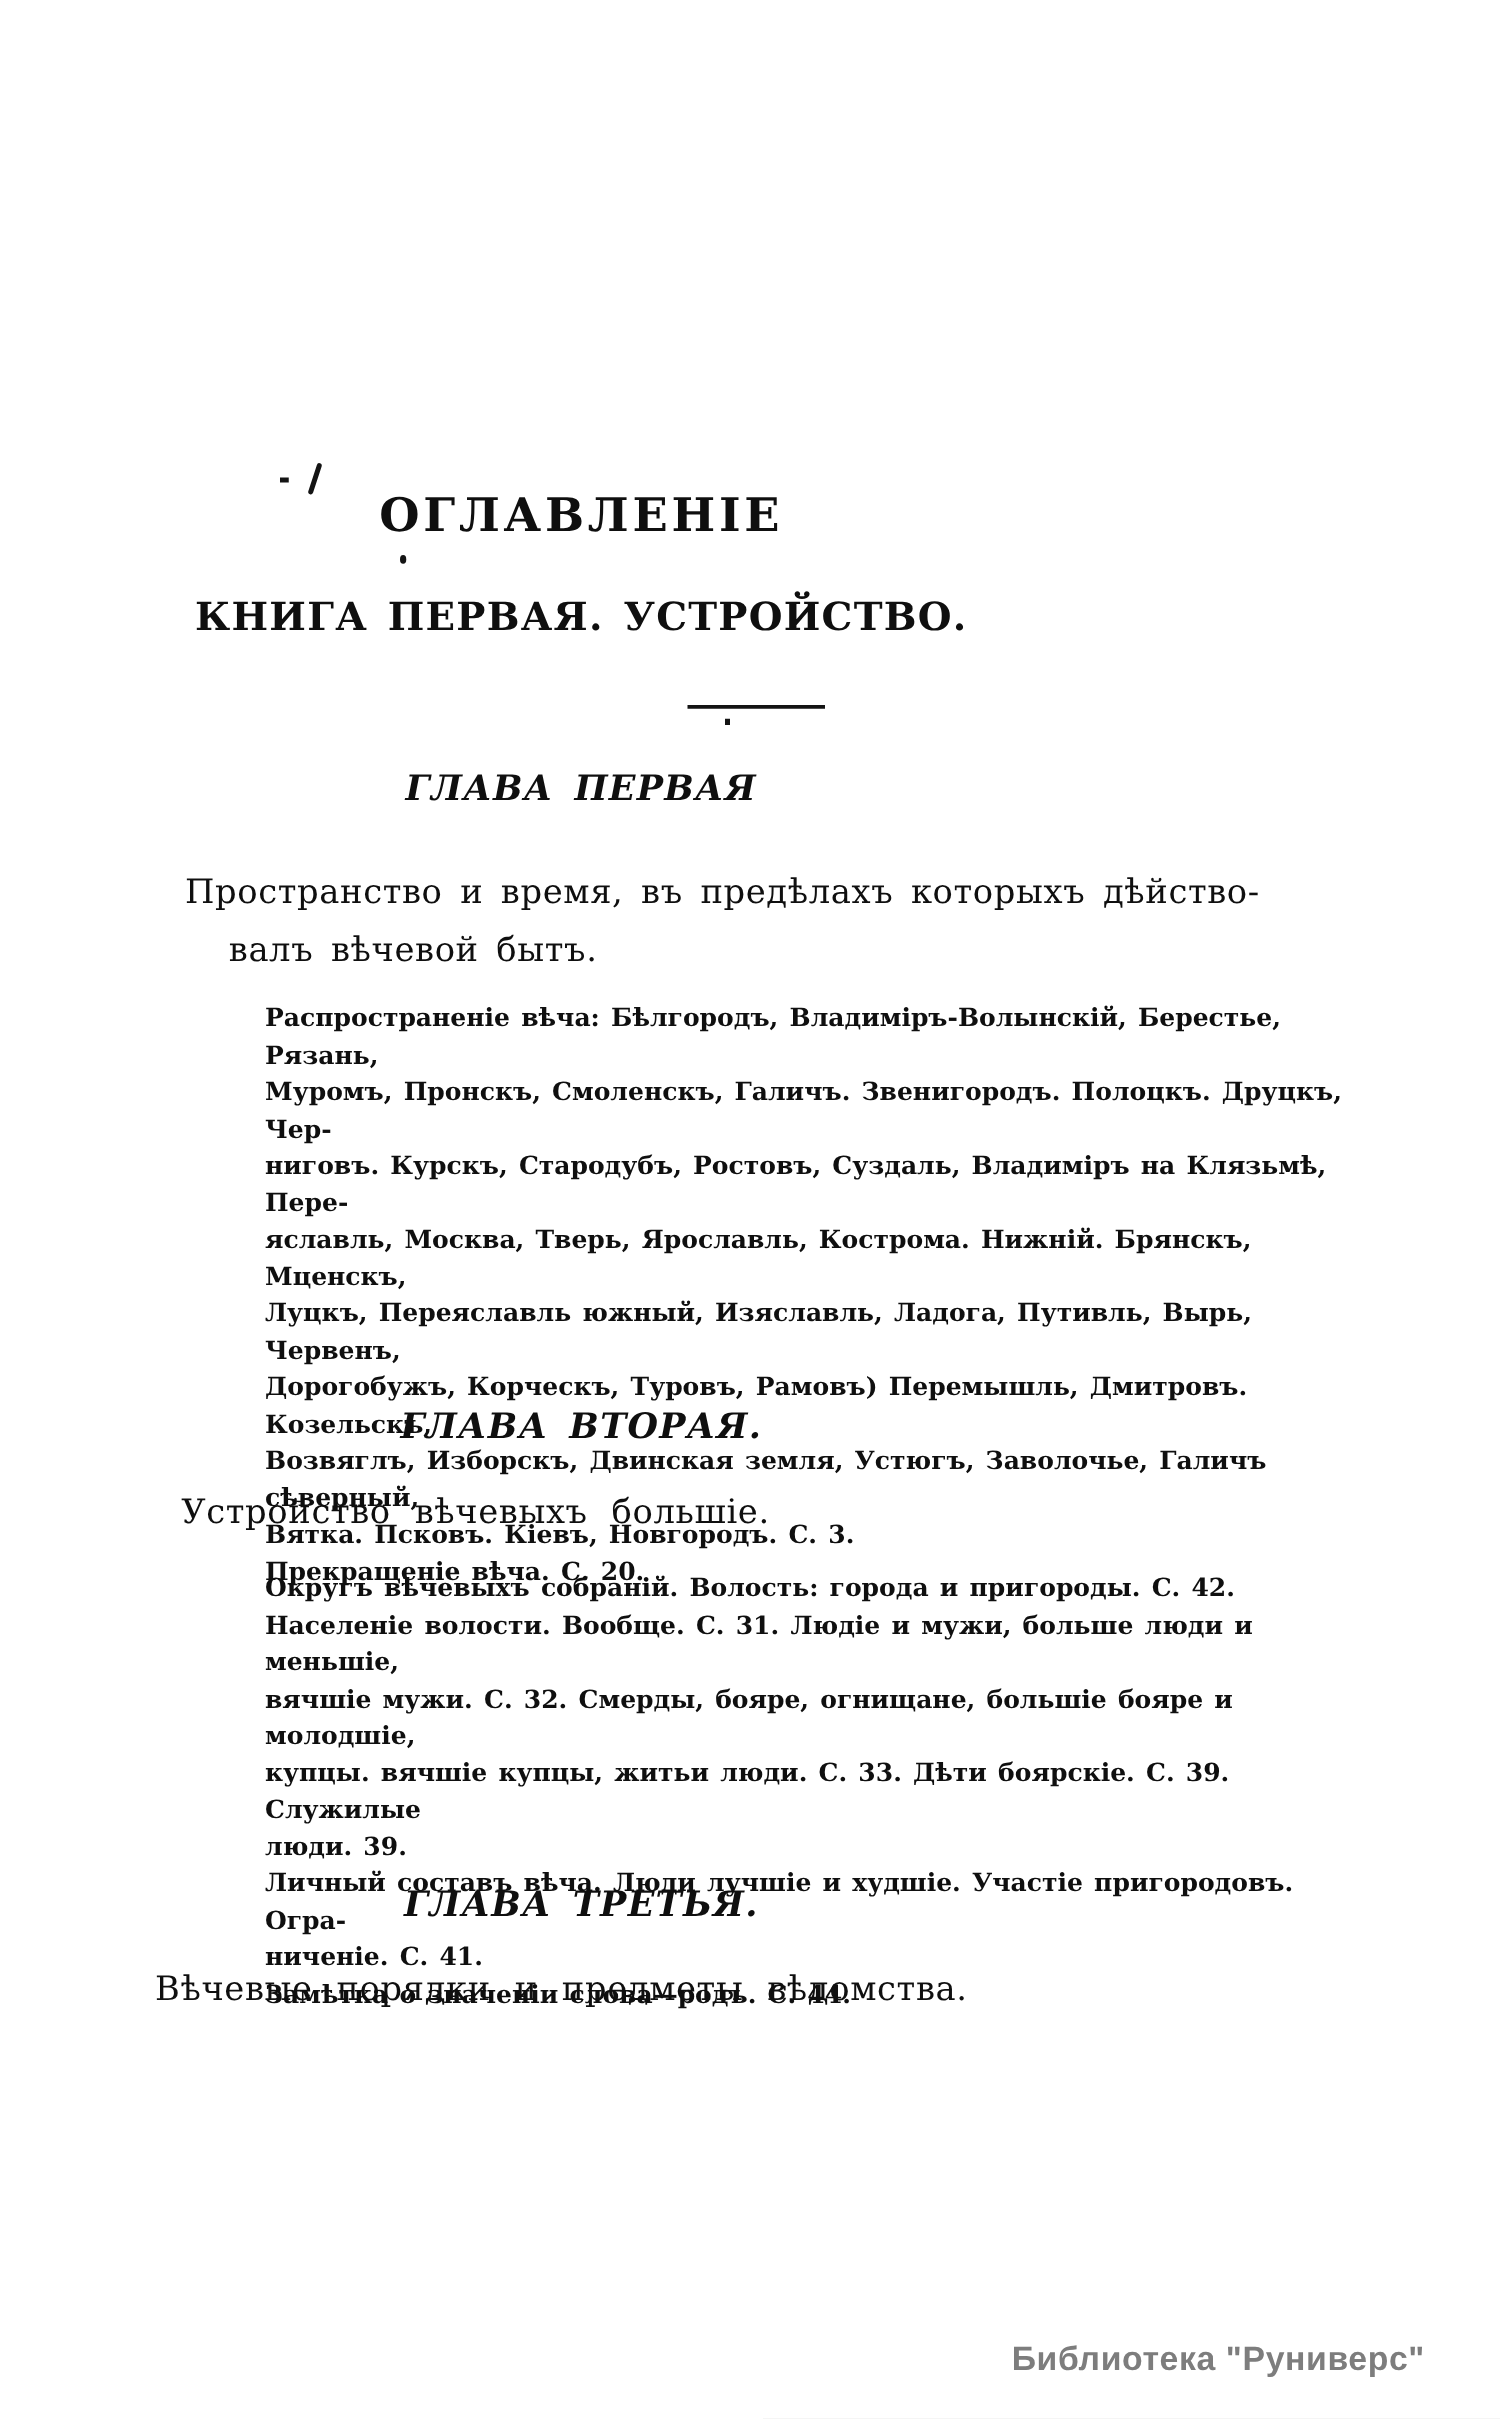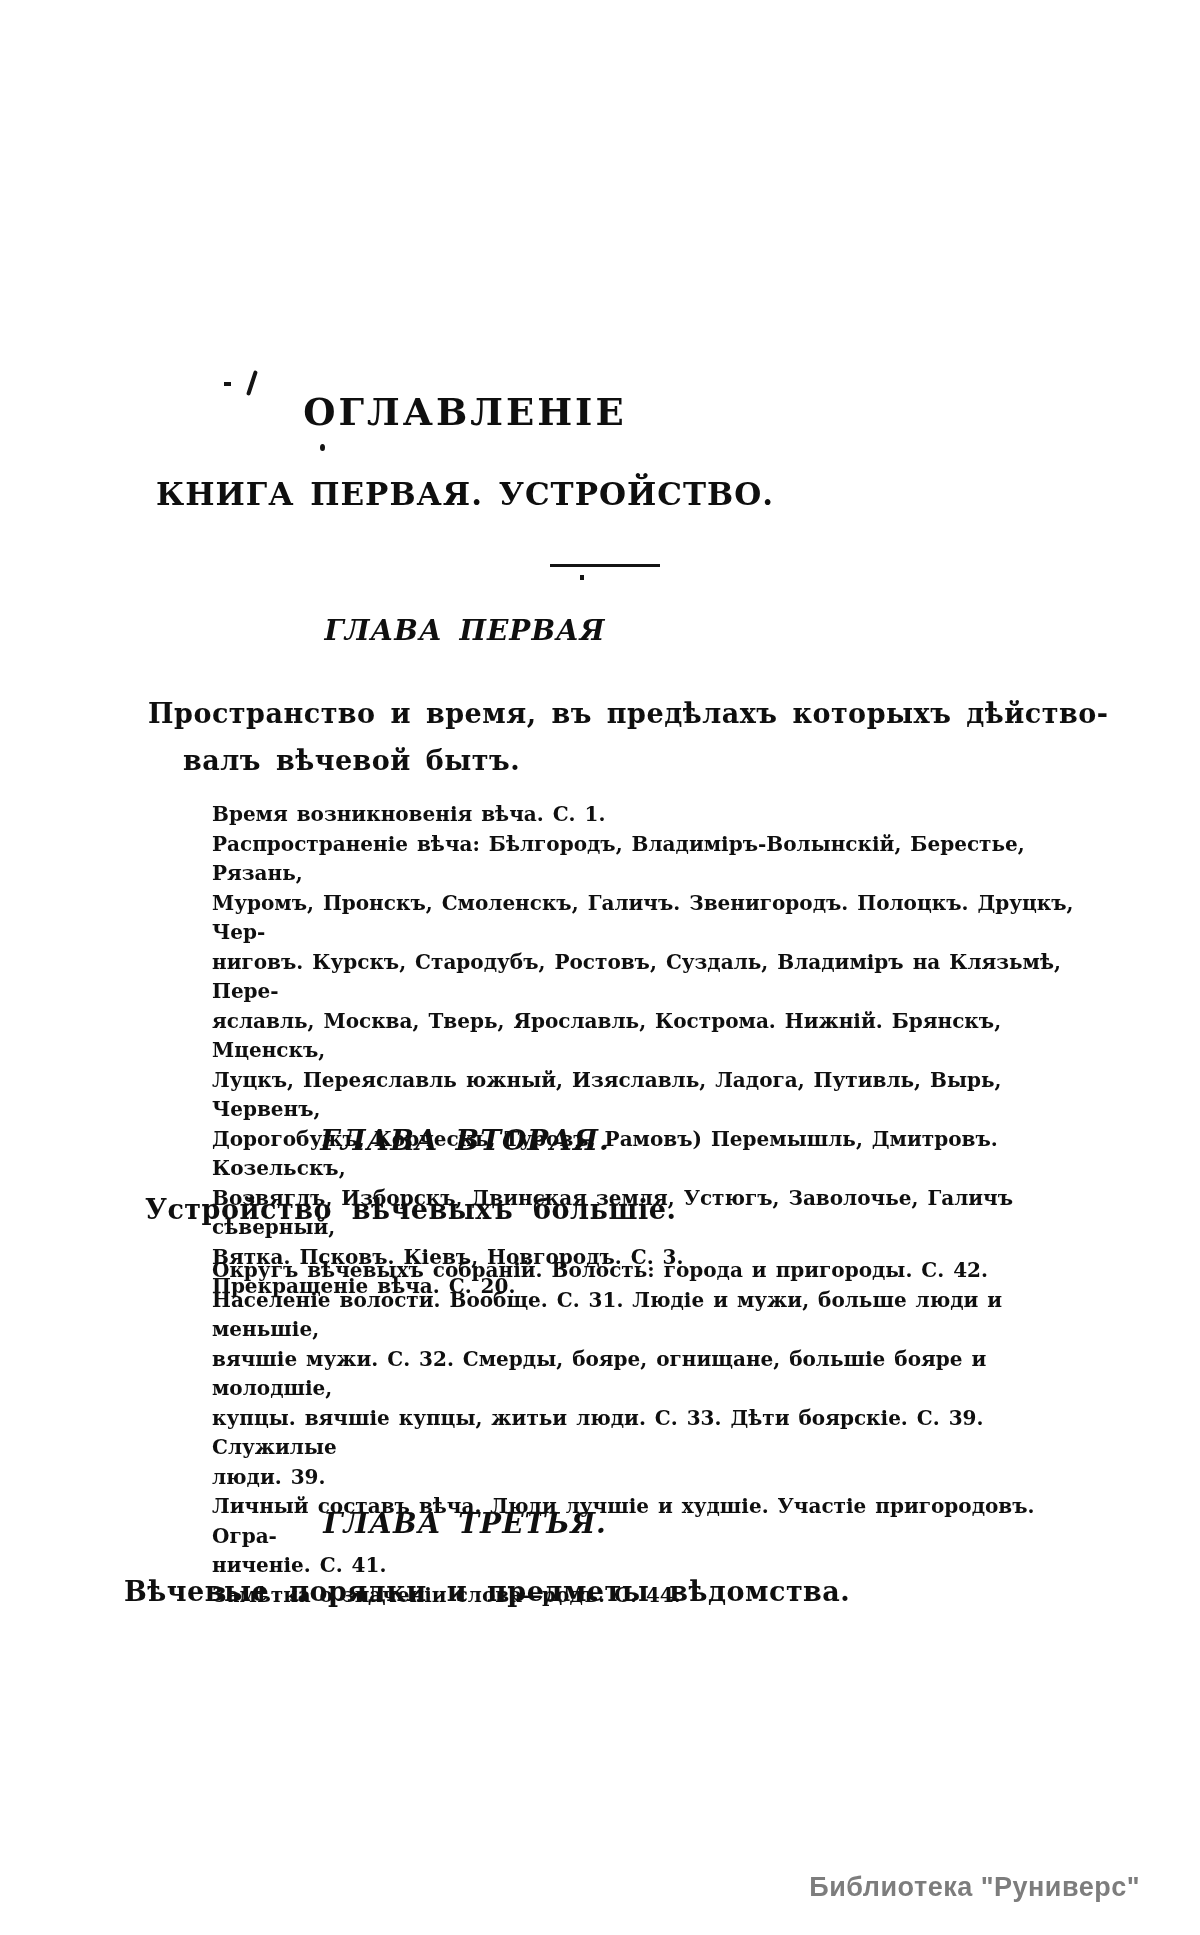--- a/index.html
+++ b/index.html
@@ -61,21 +61,21 @@
     word-spacing: 6px;
     font-style: italic;
   }
   .chapter-heading.ch1 { top: 614px; }
   .chapter-heading.ch2 { top: 1124px; }
   .chapter-heading.ch3 { top: 1507px; }
 
   .section-title {
     position: absolute;
     font-size: 27px;
-    font-weight: bold;
+    font-weight: normal;
     line-height: 47px;
     letter-spacing: 0.5px;
     word-spacing: 5px;
     white-space: nowrap;
   }
   .section-title.s1 { top: 690px; left: 148px; }
   .section-title.s1 .line2 { margin-left: 35px; }
   .section-title.s2 { top: 1186px; left: 145px; word-spacing: 10px; }
   .section-title.s3 { top: 1568px; left: 108px; word-spacing: 10px; margin-left: 16px; }
 
@@ -132,21 +132,20 @@
   <div class="divider-dot"></div>
 
   <div class="center-col chapter-heading ch1">ГЛАВА ПЕРВАЯ</div>
 
   <div class="section-title s1">
     <div class="line1">Пространство и время, въ предѣлахъ которыхъ дѣйство-</div>
     <div class="line2">валъ вѣчевой бытъ.</div>
   </div>
 
   <div class="entries b1">
-    <div class="entry">Время возникновенія вѣча. С. 1.</div>
     <div class="entry">Распространеніе вѣча: Бѣлгородъ, Владиміръ-Волынскій, Берестье, Рязань,
 Муромъ, Пронскъ, Смоленскъ, Галичъ. Звенигородъ. Полоцкъ. Друцкъ, Чер-
 ниговъ. Курскъ, Стародубъ, Ростовъ, Суздаль, Владиміръ на Клязьмѣ, Пере-
 яславль, Москва, Тверь, Ярославль, Кострома. Нижній. Брянскъ, Мценскъ,
 Луцкъ, Переяславль южный, Изяславль, Ладога, Путивль, Вырь, Червенъ,
 Дорогобужъ, Корческъ, Туровъ, Рамовъ) Перемышль, Дмитровъ. Козельскъ,
 Возвяглъ, Изборскъ, Двинская земля, Устюгъ, Заволочье, Галичъ сѣверный,
 Вятка. Псковъ. Кіевъ, Новгородъ. С. 3.</div>
     <div class="entry">Прекращеніе вѣча. С. 20.</div>
   </div>

